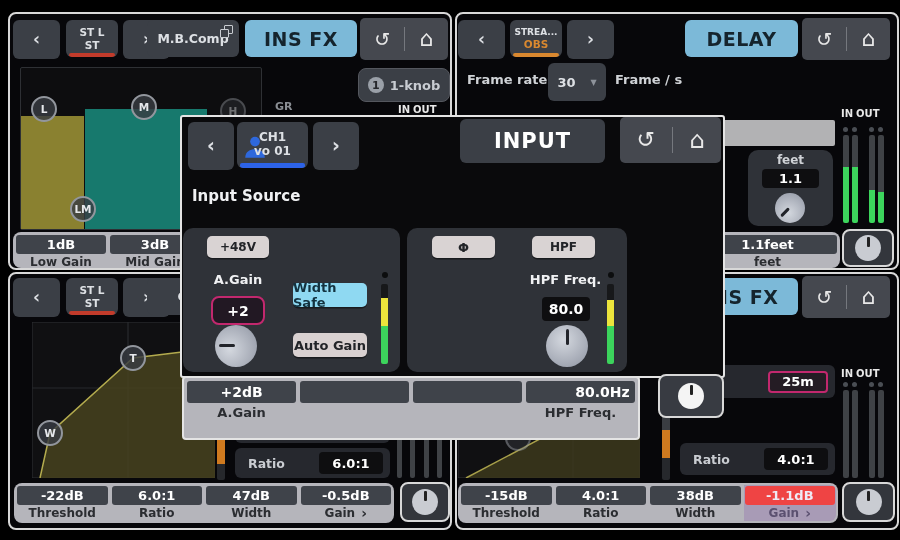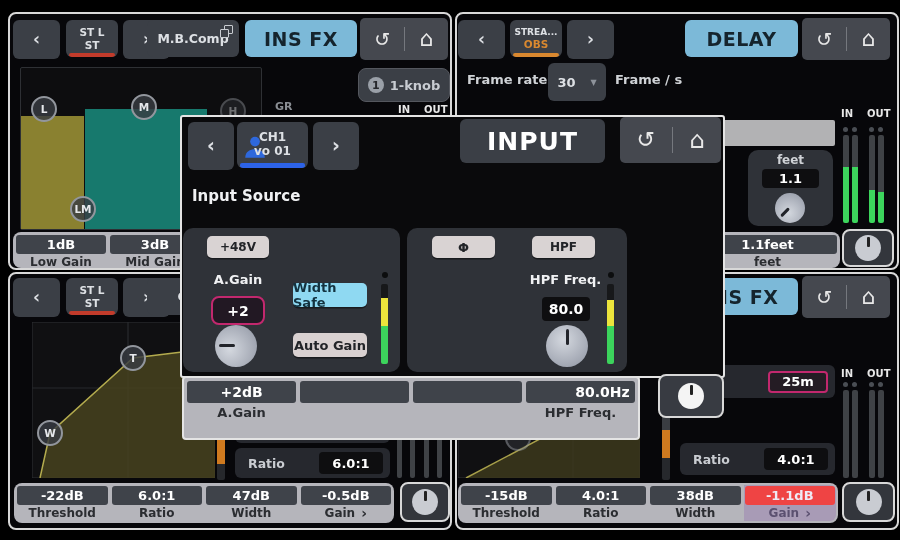--- a/index.html
+++ b/index.html
@@ -36,21 +36,21 @@
   .vmeter{position:absolute;display:flex;flex-direction:column;border-radius:2px;overflow:hidden;}
   .dot{position:absolute;width:5px;height:5px;border-radius:50%;background:#4a4e54;}
   .bknob{position:absolute;width:26px;height:26px;box-sizing:border-box;border:2px solid #92969d;border-radius:50%;background:rgba(56,60,66,.82);color:#e6e8eb;font-weight:700;font-size:10.5px;display:flex;align-items:center;justify-content:center;}
   .lbl{position:absolute;color:#cfd2d6;font-weight:700;}
   .lightbtn{position:absolute;background:#d9d3d3;border-radius:5px;color:#222428;display:flex;align-items:center;justify-content:center;font-weight:700;font-size:12px;box-shadow:0 1.5px 0 rgba(0,0,0,.45);}
   .valbox{position:absolute;background:#0e0e10;border-radius:4px;color:#fff;display:flex;align-items:center;justify-content:center;font-weight:700;}
   .rowbox{position:absolute;background:#26282e;border-radius:6px;display:flex;align-items:center;}
   .rowbox .rlab{margin-left:13px;color:#c9ccd1;font-size:12.5px;font-weight:700;}
   .rowbox .rval{margin-left:auto;margin-right:7px;background:#0e0e10;border-radius:4px;color:#fff;font-weight:700;font-size:13px;height:22px;min-width:56px;display:flex;align-items:center;justify-content:center;padding:0 4px;}
   .section{position:absolute;background:#2f3238;border-radius:10px;}
-  .inout{position:absolute;display:flex;gap:14px;color:#e8e8e8;font-size:10px;font-weight:700;}
+  .inout{position:absolute;display:flex;gap:3px;color:#e8e8e8;font-size:10px;font-weight:700;}
 </style>
 </head>
 <body>
 
 <div id="stage">
 
   <div class="panel" style="left:8px;top:12px;width:440px;height:254px;">
     <div class="btn arrow" style="left:3px;top:6px;width:47px;height:37px;">‹</div>
     <div class="btn chbtn" style="left:56px;top:6px;width:52px;height:37px;">
       <span>ST L</span>
@@ -344,21 +344,21 @@
       <div class="btn chbtn" style="left:55px;top:5px;width:71px;height:46px;font-size:12px;">
         <svg width="26" height="26" style="position:absolute;left:5px;top:12px;opacity:.95;" viewBox="0 0 24 24">
           <circle cx="12" cy="7" r="4.5" fill="#2e6be6"></circle>
             <path d="M3,22 c0-6 4.5-8 9-8 s9,2 9,8 z" fill="#2e6be6"></path>
         </svg>
         <span style="position:relative;">CH1</span>
         <span style="position:relative;">vo 01</span>
         <span class="chbar" style="background:#2d63e8;height:5px;"></span>
       </div>
       <div class="btn arrow" style="left:131px;top:5px;width:46px;height:46px;font-size:19px;">›</div>
-      <div class="btn" style="left:278px;top:2px;width:145px;height:44px;font-size:25px;letter-spacing:1px;color:#fff;">INPUT</div>
+      <div class="btn" style="left:278px;top:2px;width:145px;height:44px;font-size:21px;letter-spacing:1px;color:#fff;">INPUT</div>
       <div class="backhome" style="left:438px;top:0;width:101px;height:46px;">
         <span class="icg" style="font-size:22px;">↺</span>
         <span class="bh-div"></span>
         <span class="icg ichome" style="font-size:24px;">⌂</span>
       </div>
 
       <div class="lbl" style="left:10px;top:70px;font-size:15px;color:#f0f1f3;">Input Source</div>
 
       <div class="section" style="left:1px;top:111px;width:217px;height:144px;">
         <div class="lightbtn" style="left:24px;top:8px;width:62px;height:22px;">+48V</div>

